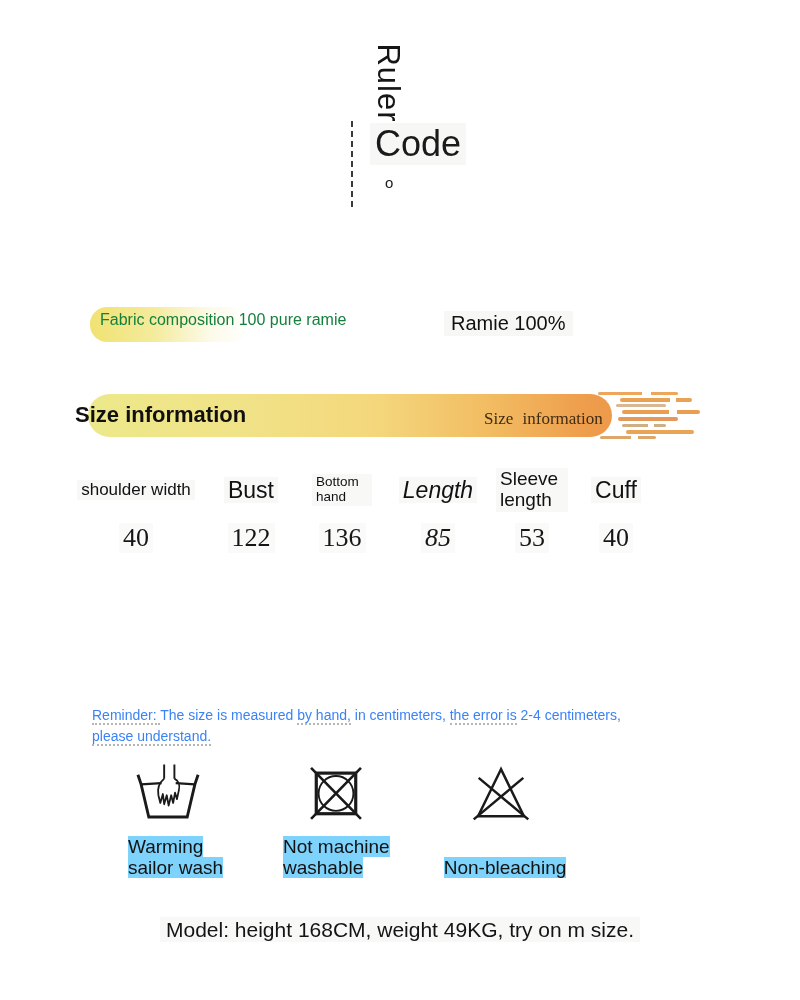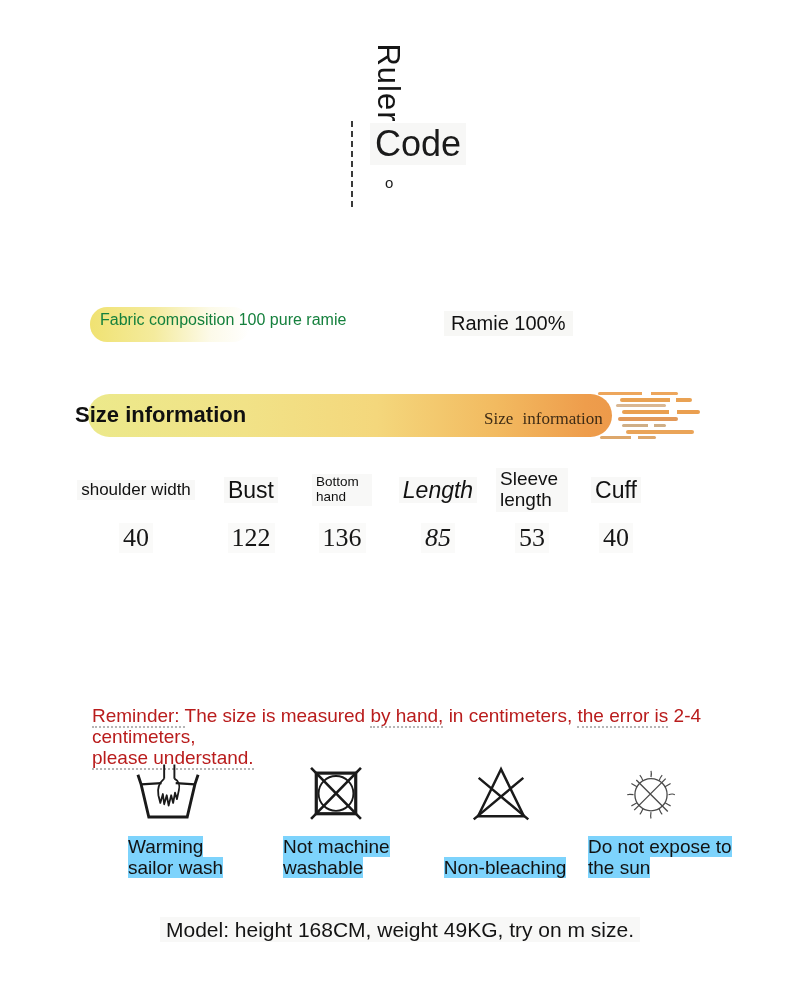--- a/index.html
+++ b/index.html
@@ -47,21 +47,21 @@
   .hdr{background:#f8f8f7;padding:1px 4px;line-height:1.08;color:#111;}
   .hdr-sm{font-size:17px;}
   .hdr-lg{font-size:23px;}
   .hdr-wrap{font-size:19px;display:inline-block;text-align:left;max-width:64px;}
   .hdr-tiny{font-size:13.5px;display:inline-block;text-align:left;max-width:52px;}
   .value-row{margin-top:6px;}
   .value-row .cell{height:32px;font-family:"Liberation Serif", serif;font-size:26px;color:#161616;}
   .val{background:#fafaf9;padding:0 4px;}
 
   
-  .reminder{position:absolute;left:92px;top:705px;width:652px;font-size:19px;line-height:21px;color:#b91c1c;}
+  .reminder{position:absolute;left:92px;top:705px;width:652px;font-size:14px;line-height:21px;color:#3b82f6;}
   .dotted{border-bottom:2px dotted #b5b5b5;padding-bottom:0px;}
 
   
   .care-item{position:absolute;top:760px;}
   .ci1{left:128px;width:130px;}
   .ci2{left:283px;width:130px;}
   .ci3{left:436px;width:138px;}
   .ci4{left:588px;width:150px;}
   .icon-box{height:68px;display:flex;align-items:center;}
   .ci1 .icon-box{padding-left:8px;}
@@ -185,31 +185,18 @@
       <svg width="62" height="62" viewBox="0 0 100 100" fill="none" stroke="#1a1a1a">
         <path d="M50 10 L13 86 L87 86 Z" stroke-width="4"></path>
         <path d="M14 24 L94 91 M86 24 L6 91" stroke-width="4"></path>
       </svg>
     </div>
     <div class="care-label">
       <span>Non-bleaching</span>
     </div>
   </div>
 
-  <div class="care-item ci4">
-    <div class="icon-box">
-      <svg width="70" height="70" viewBox="0 0 100 100" fill="none" stroke="#4a4a4a">
-        <circle cx="50" cy="51" r="23" stroke-width="1.9"></circle>
-        <path d="M29 30 L74 75 M71 28 L26 73" stroke-width="1.9"></path>
-        <path d="M75 51 Q81 49 84 51 M70 62.5 Q76 66 78 67 M61.5 71 Q64 77 66 79 M50 76 Q49 82 50 85 M38.5 71 Q36 77 34 79 M30 62.5 Q24 66 22 67 M25 51 Q19 50 16 51 M30 39.5 Q24 36 22 35 M38.5 31 Q36 25 34 23 M50 26 Q51 20 50 17 M61.5 31 Q64 25 66 23 M70 39.5 Q76 36 78 35" stroke-width="1.7"></path>
-      </svg>
-    </div>
-    <div class="care-label">
-      <span>Do not expose to</span><br>
-      <span>the sun</span>
-    </div>
-  </div>
 
   <div class="model-note">
     <span>Model: height 168CM, weight 49KG, try on m size.</span>
   </div>
 
 </div>
 
 </body></html>

